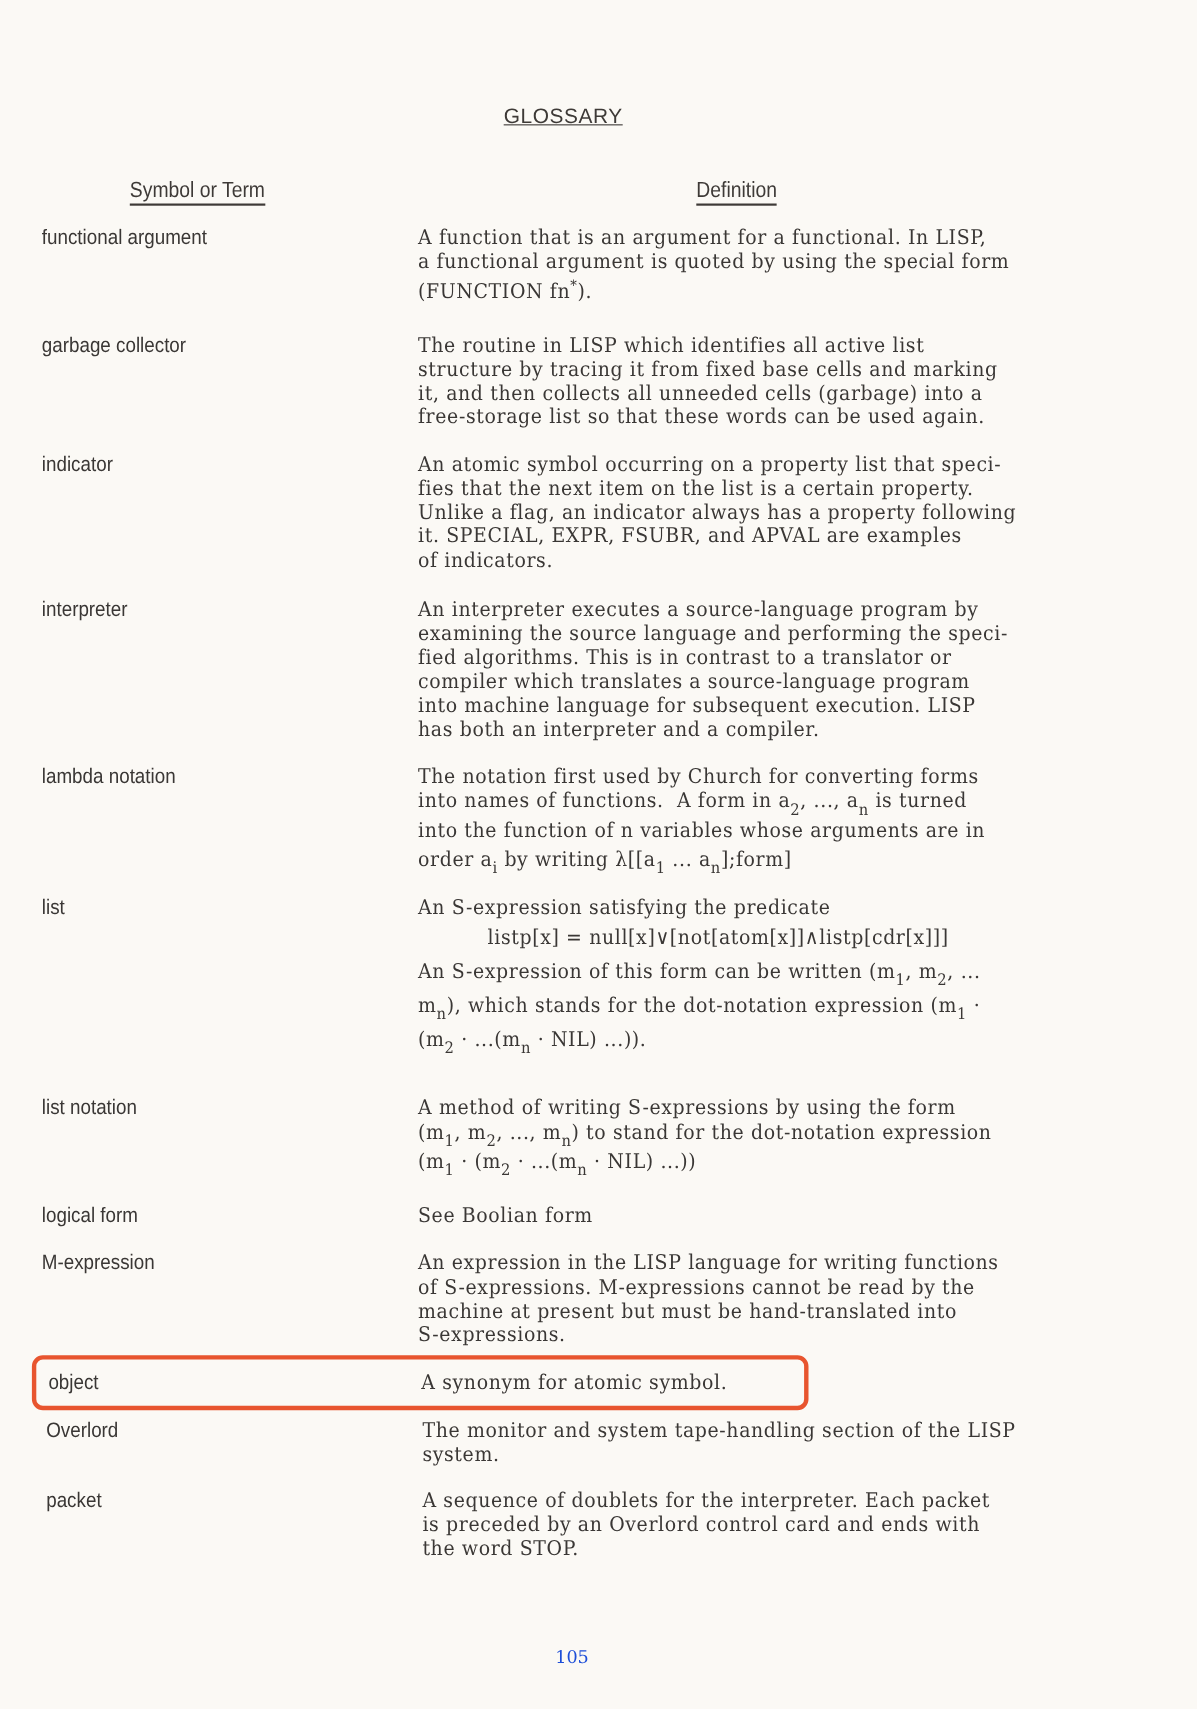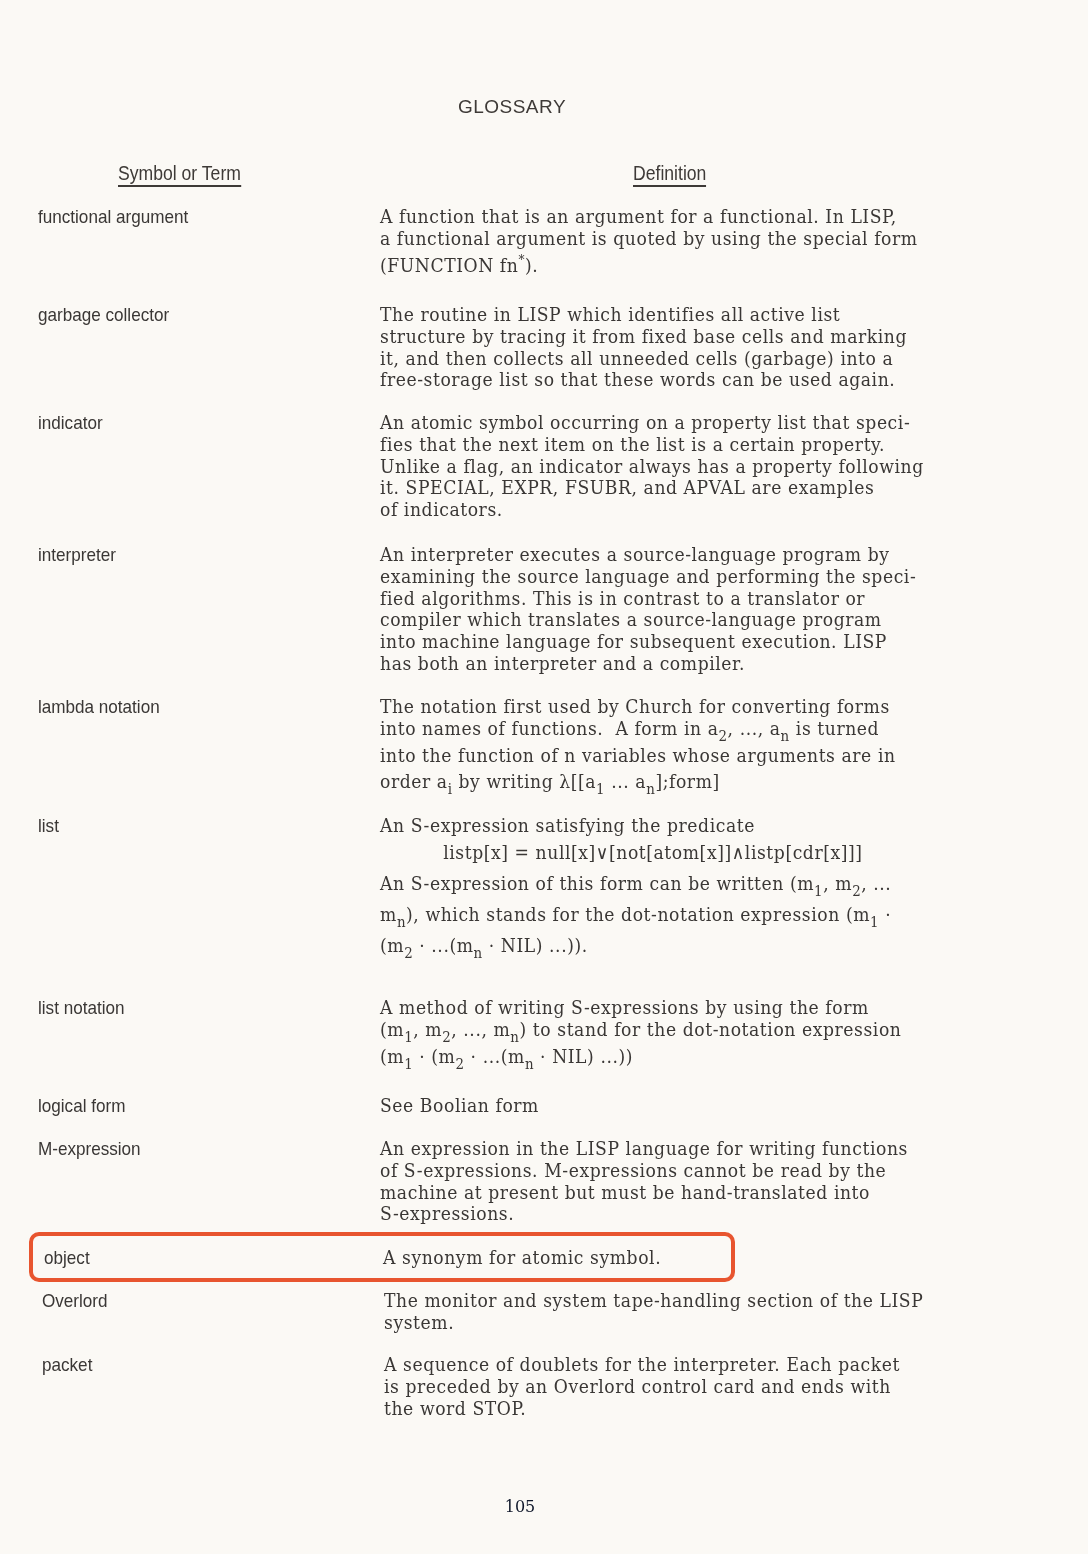--- a/index.html
+++ b/index.html
@@ -8,20 +8,21 @@
     background: #fbf9f5;
     font-family: "Liberation Serif", "DejaVu Serif", serif;
     color: #3a3735;
     position: relative;
   }
   .page-title {
     position: absolute; left: 0; width: 1024px; top: 96px;
     text-align: center; font-size: 19px; letter-spacing: 0.5px;
     font-family: "Liberation Sans Narrow", "Liberation Sans", sans-serif;
     color: #3e3a37;
+    text-decoration: underline;
   }
   .col-head {
     position: absolute; top: 162px; font-size: 20px;
     font-family: "Liberation Sans", sans-serif;
     transform: scaleX(0.88); transform-origin: left top;
     color: #3e3a37;
   }
   .col-head span { border-bottom: 2px solid #3e3a37; padding-bottom: 1px; }
   .col-head.term { left: 118px; }
   .col-head.def { left: 633px; }
@@ -40,21 +41,21 @@
   }
   .def-cell .line { display: block; white-space: nowrap; }
   .def-cell .line.tall { line-height: 31px; }
   .def-cell .indent { padding-left: 68px; }
   .highlight-box {
     position: absolute; left: 29px; top: 1232px; width: 706px; height: 50px;
     border: 4px solid #e8552f; border-radius: 10px; box-sizing: border-box;
   }
   .page-number {
     position: absolute; top: 1497px; left: 0; width: 1040px;
-    text-align: center; font-size: 16px; color: #0f172a;
+    text-align: center; font-size: 16px; color: #1d4ed8;
     font-family: "DejaVu Serif", serif;
   }
   sub { font-size: 0.78em; vertical-align: -0.45em; line-height: 0; }
   sup { font-size: 0.7em; vertical-align: 0.6em; line-height: 0; }
 </style>
 </head>
 <body>
 
 <div>
   <div class="page-title">GLOSSARY</div>

